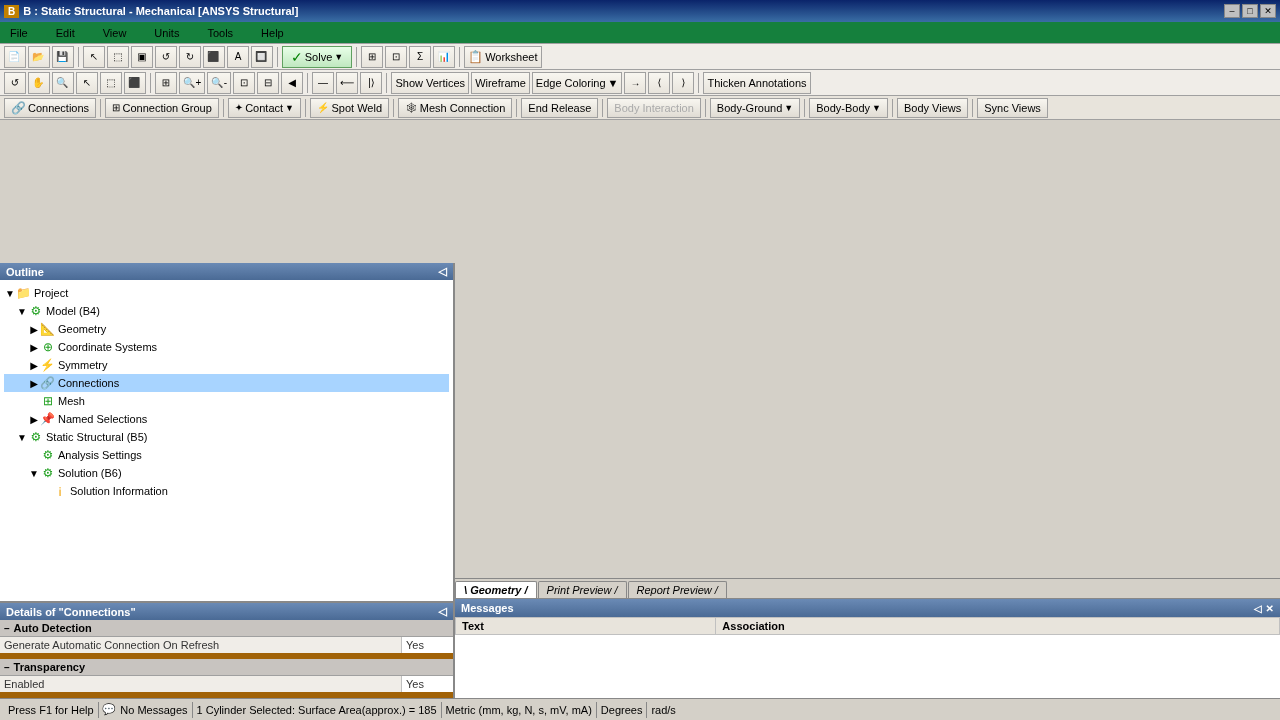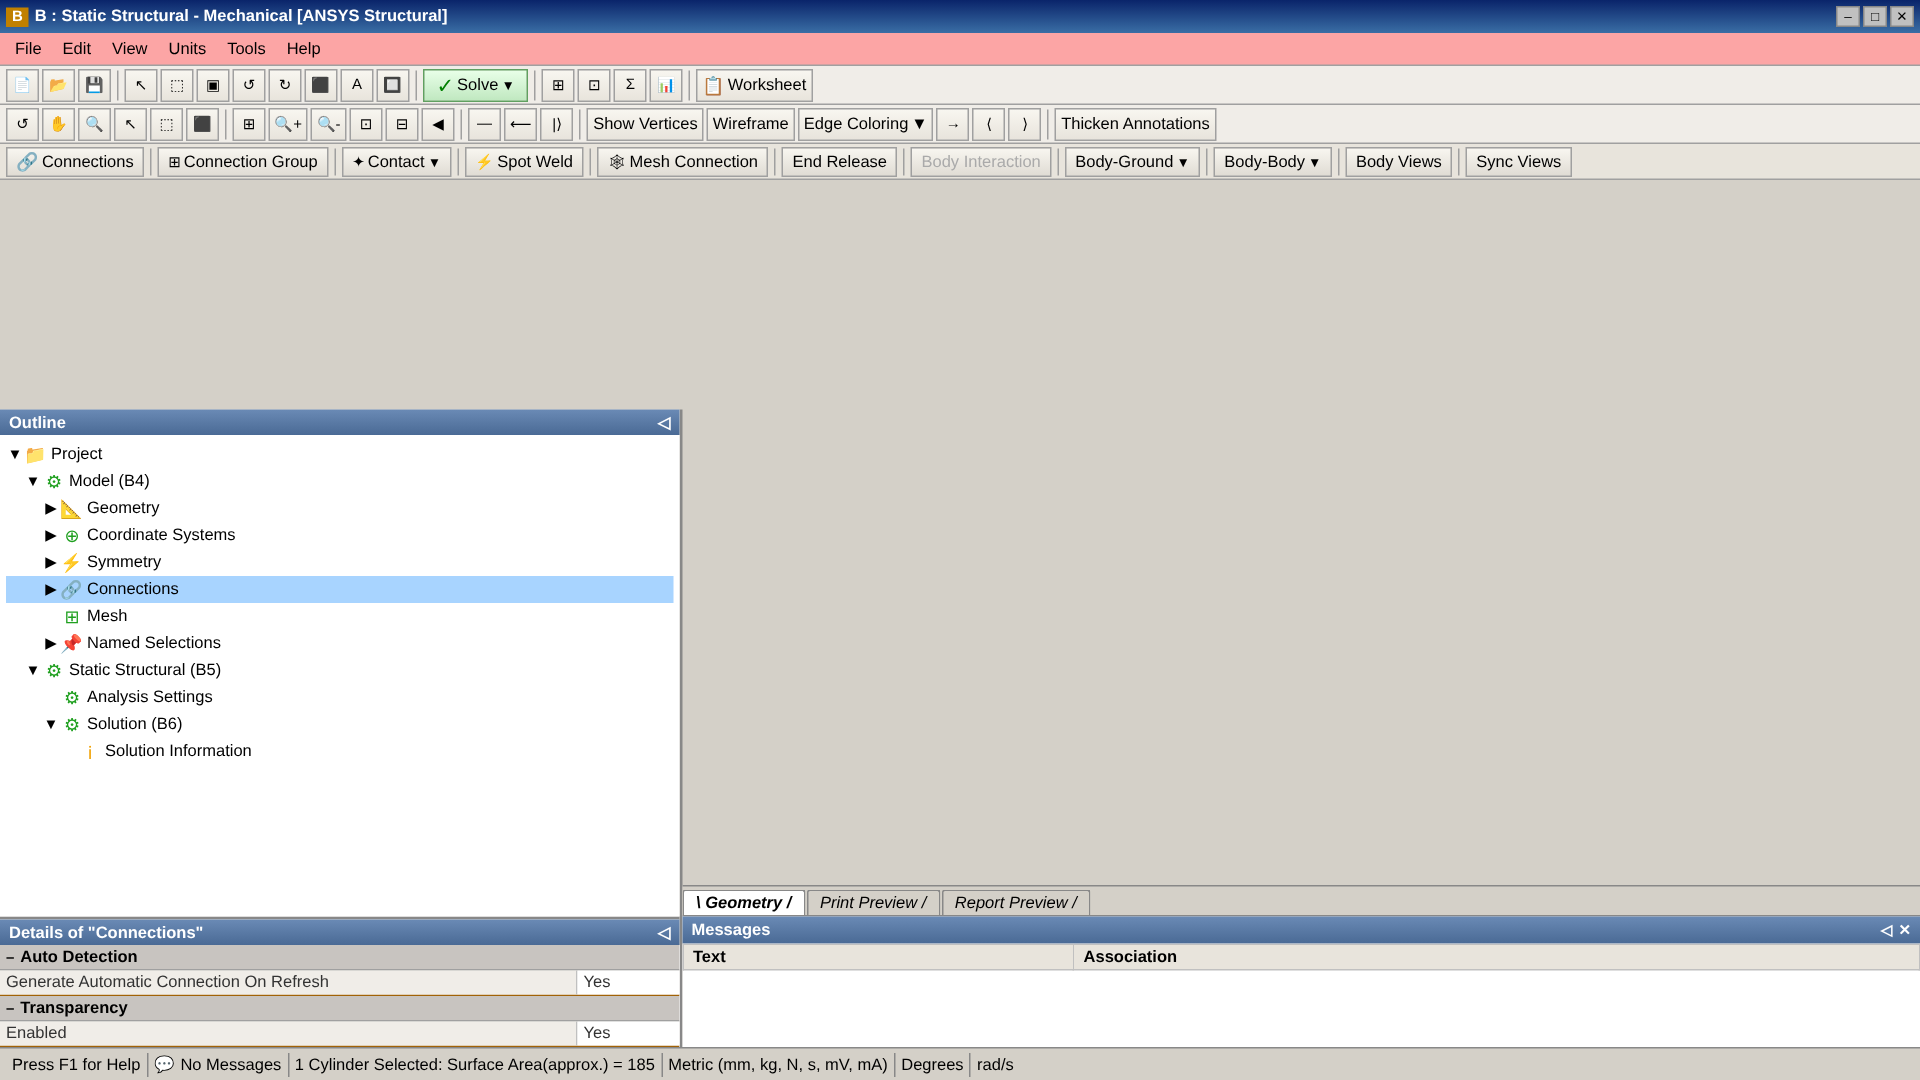--- a/index.html
+++ b/index.html
@@ -18,27 +18,27 @@
     #titlebar .title { font-size: 11px; font-weight: bold; display: flex; align-items: center; gap: 4px; }
     #titlebar .win-controls { display: flex; gap: 2px; }
     #titlebar .win-btn {
       width: 16px; height: 14px; background: #c0c0c0; border: 1px solid #888;
       display: flex; align-items: center; justify-content: center; font-size: 9px; cursor: pointer;
       color: #000;
     }
 
     
     #menubar {
-      background: #fca5a5;
+      background: #15803d;
       height: 22px;
       display: flex;
       align-items: center;
       padding: 0 4px;
       border-bottom: 1px solid #a0a0a0;
-      gap: 2px;
+      gap: 16px;
     }
     .menu-item {
       padding: 2px 6px;
       cursor: pointer;
       font-size: 11px;
     }
 
     
     .toolbar-row {
       background: #f0ede8;
@@ -159,31 +159,31 @@
       background: #c8c4c0;
       display: flex;
       align-items: center;
       padding: 2px 4px;
       font-weight: bold;
       border-bottom: 1px solid #a0a0a0;
       cursor: pointer;
     }
     .detail-row {
       display: flex;
-      border-bottom: 1px solid #a16207;
+      border-bottom: 6px solid #a16207;
     }
     .detail-label {
       flex: 1;
       padding: 2px 4px;
       background: #f0ede8;
       border-right: 1px solid #c0c0c0;
       color: #333;
     }
     .detail-value {
-      width: 68px;
+      width: 51px;
       padding: 2px 4px;
       background: white;
       color: #333;
     }
     #viewport-header {
       position: absolute;
       top: 6px;
       left: 10px;
       z-index: 10;
     }
@@ -239,21 +239,21 @@
     }
     .vp-tab.active {
       background: white;
       font-weight: bold;
     }
 
     
     #messages-panel {
       background: white;
       border-top: 1px solid #888;
-      height: 88px;
+      height: 100px;
       display: flex;
       flex-direction: column;
     }
     #messages-header {
       background: linear-gradient(to bottom, #6a8ab5, #4a6a95);
       color: white;
       padding: 2px 6px;
       font-weight: bold;
       display: flex;
       justify-content: space-between;

